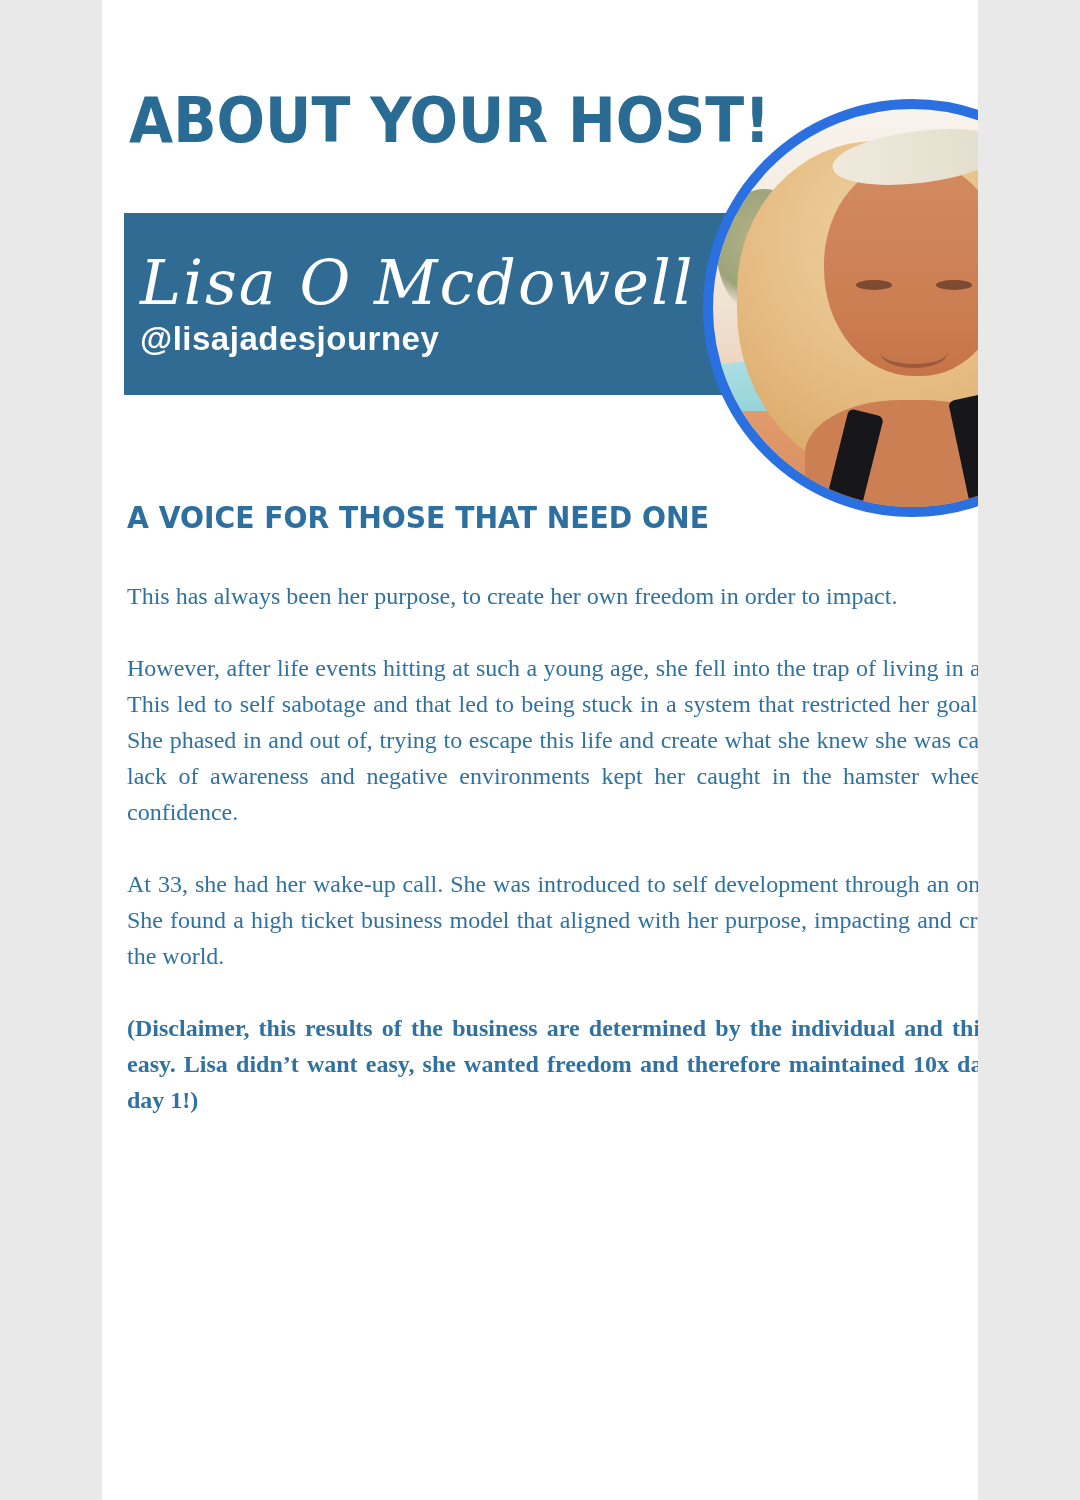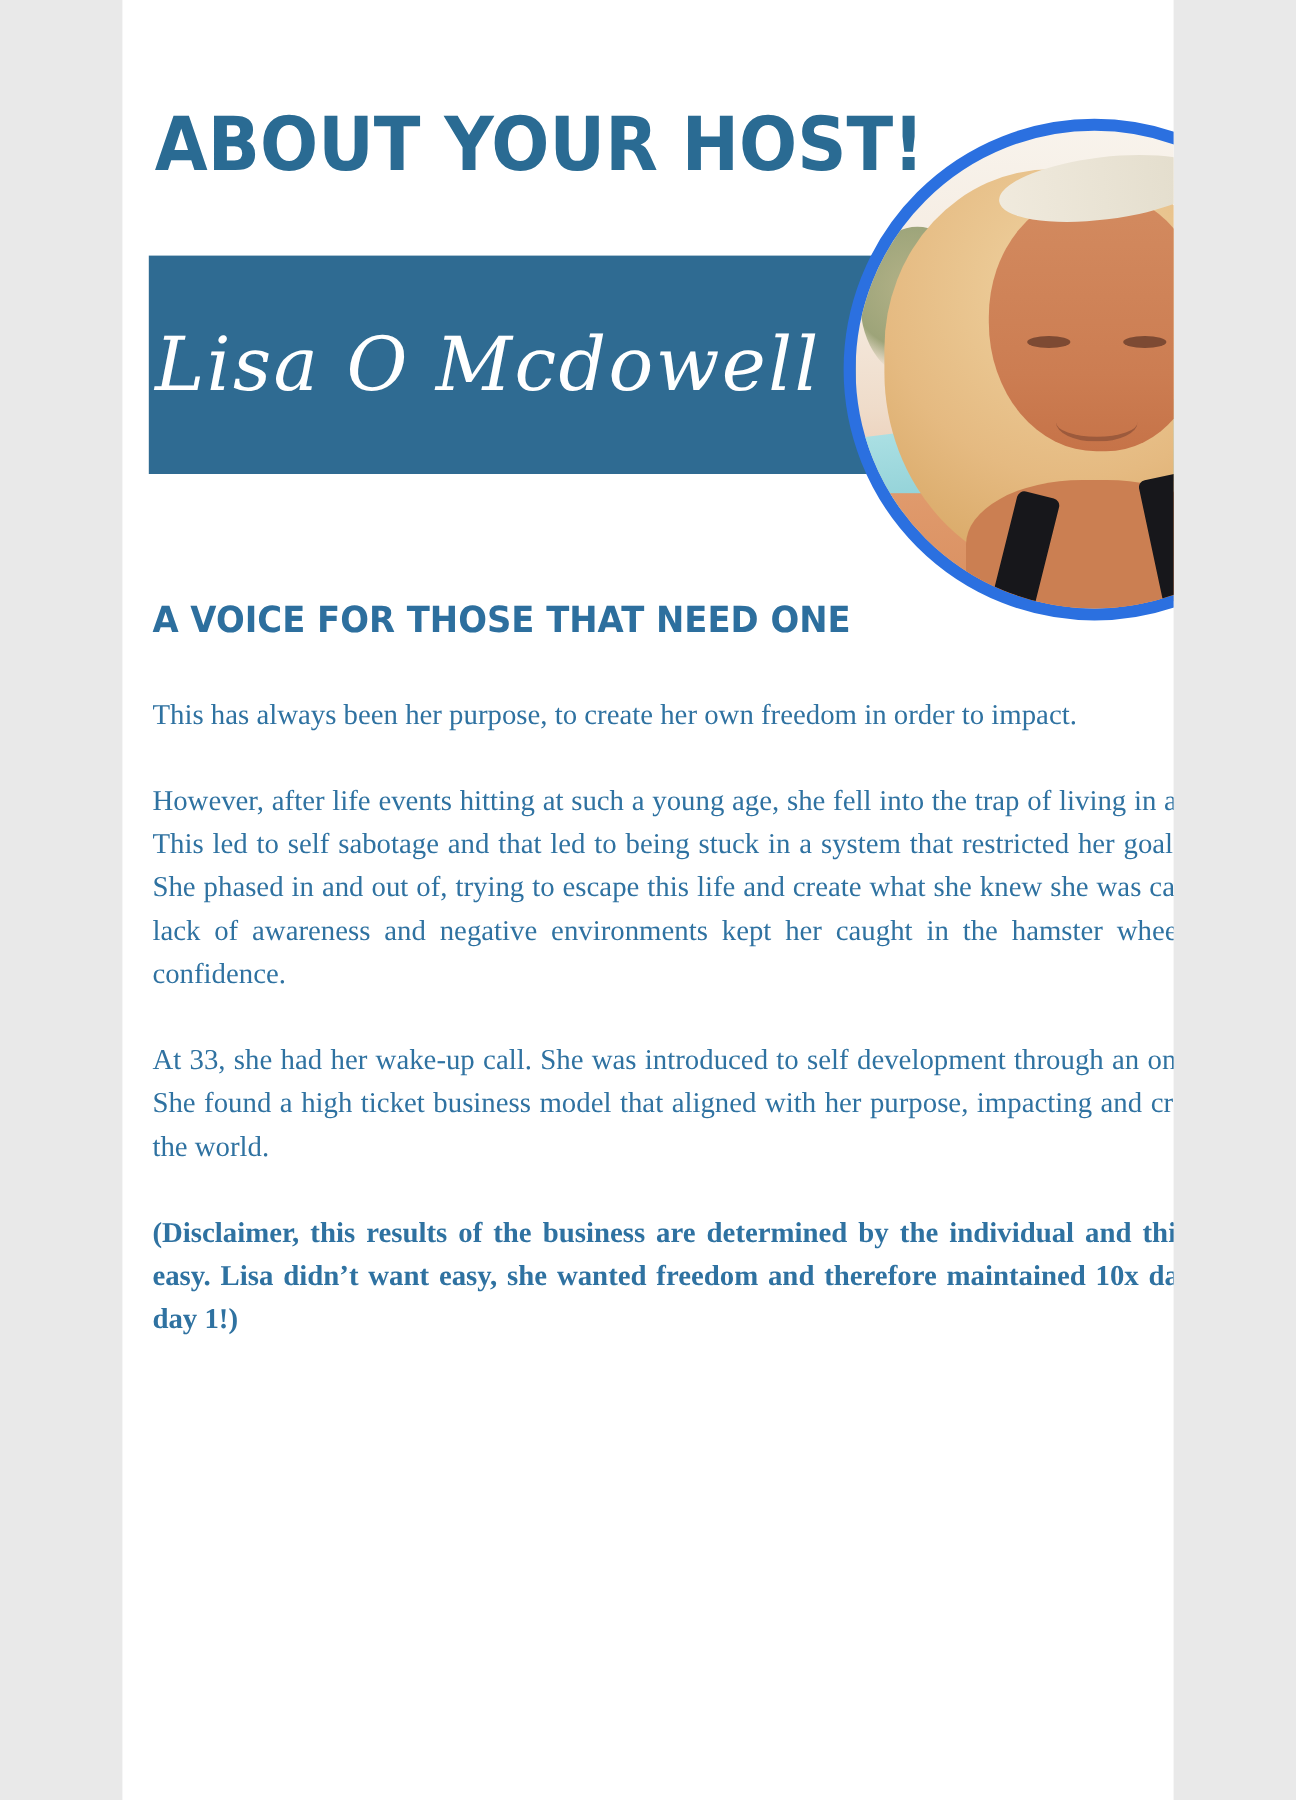--- a/index.html
+++ b/index.html
@@ -32,23 +32,24 @@
   }
   .banner{
     position:absolute;left:22px;top:213px;
     width:625px;height:182px;
     background:var(--banner-bg,#2f6b92);
     z-index:1;
   }
   .banner-inner{
     width:565px;height:100%;
     display:flex;flex-direction:column;
-    align-items:center;justify-content:center;
+    justify-content:center;
     gap:4px;
     color:var(--banner-text,#fff);
+    padding-left:16px;
   }
   .banner-name{
     font-family:"DejaVu Serif", serif;
     font-style:italic;
     font-weight:400;
     font-size:62px;
     line-height:1.05;
     letter-spacing:2px;
     white-space:nowrap;
   }
@@ -134,20 +135,21 @@
 </head>
 <body>
 
 <div class="page">
 
   <div class="page-title">ABOUT YOUR HOST!</div>
 
   <div class="banner">
     <div class="banner-inner">
       <div class="banner-name">Lisa O Mcdowell</div>
+      <div class="banner-handle">@lisajadesjourney</div>
     </div>
   </div>
 
   <div class="photo">
     <div class="ph-door"></div>
     <div class="ph-plant"></div>
     <div class="ph-pool"></div>
     <div class="ph-floor"></div>
     <div class="ph-marigold"></div>
     <div class="ph-hair"></div>

